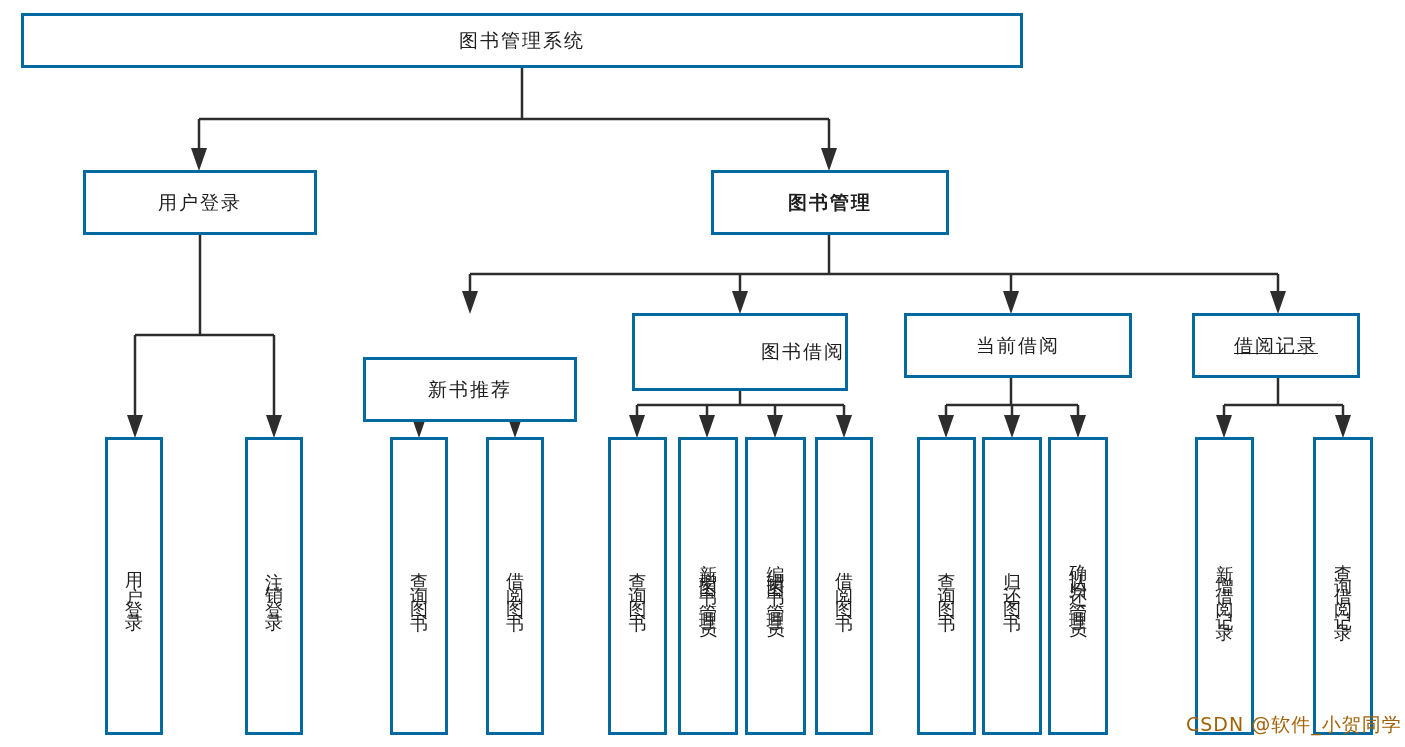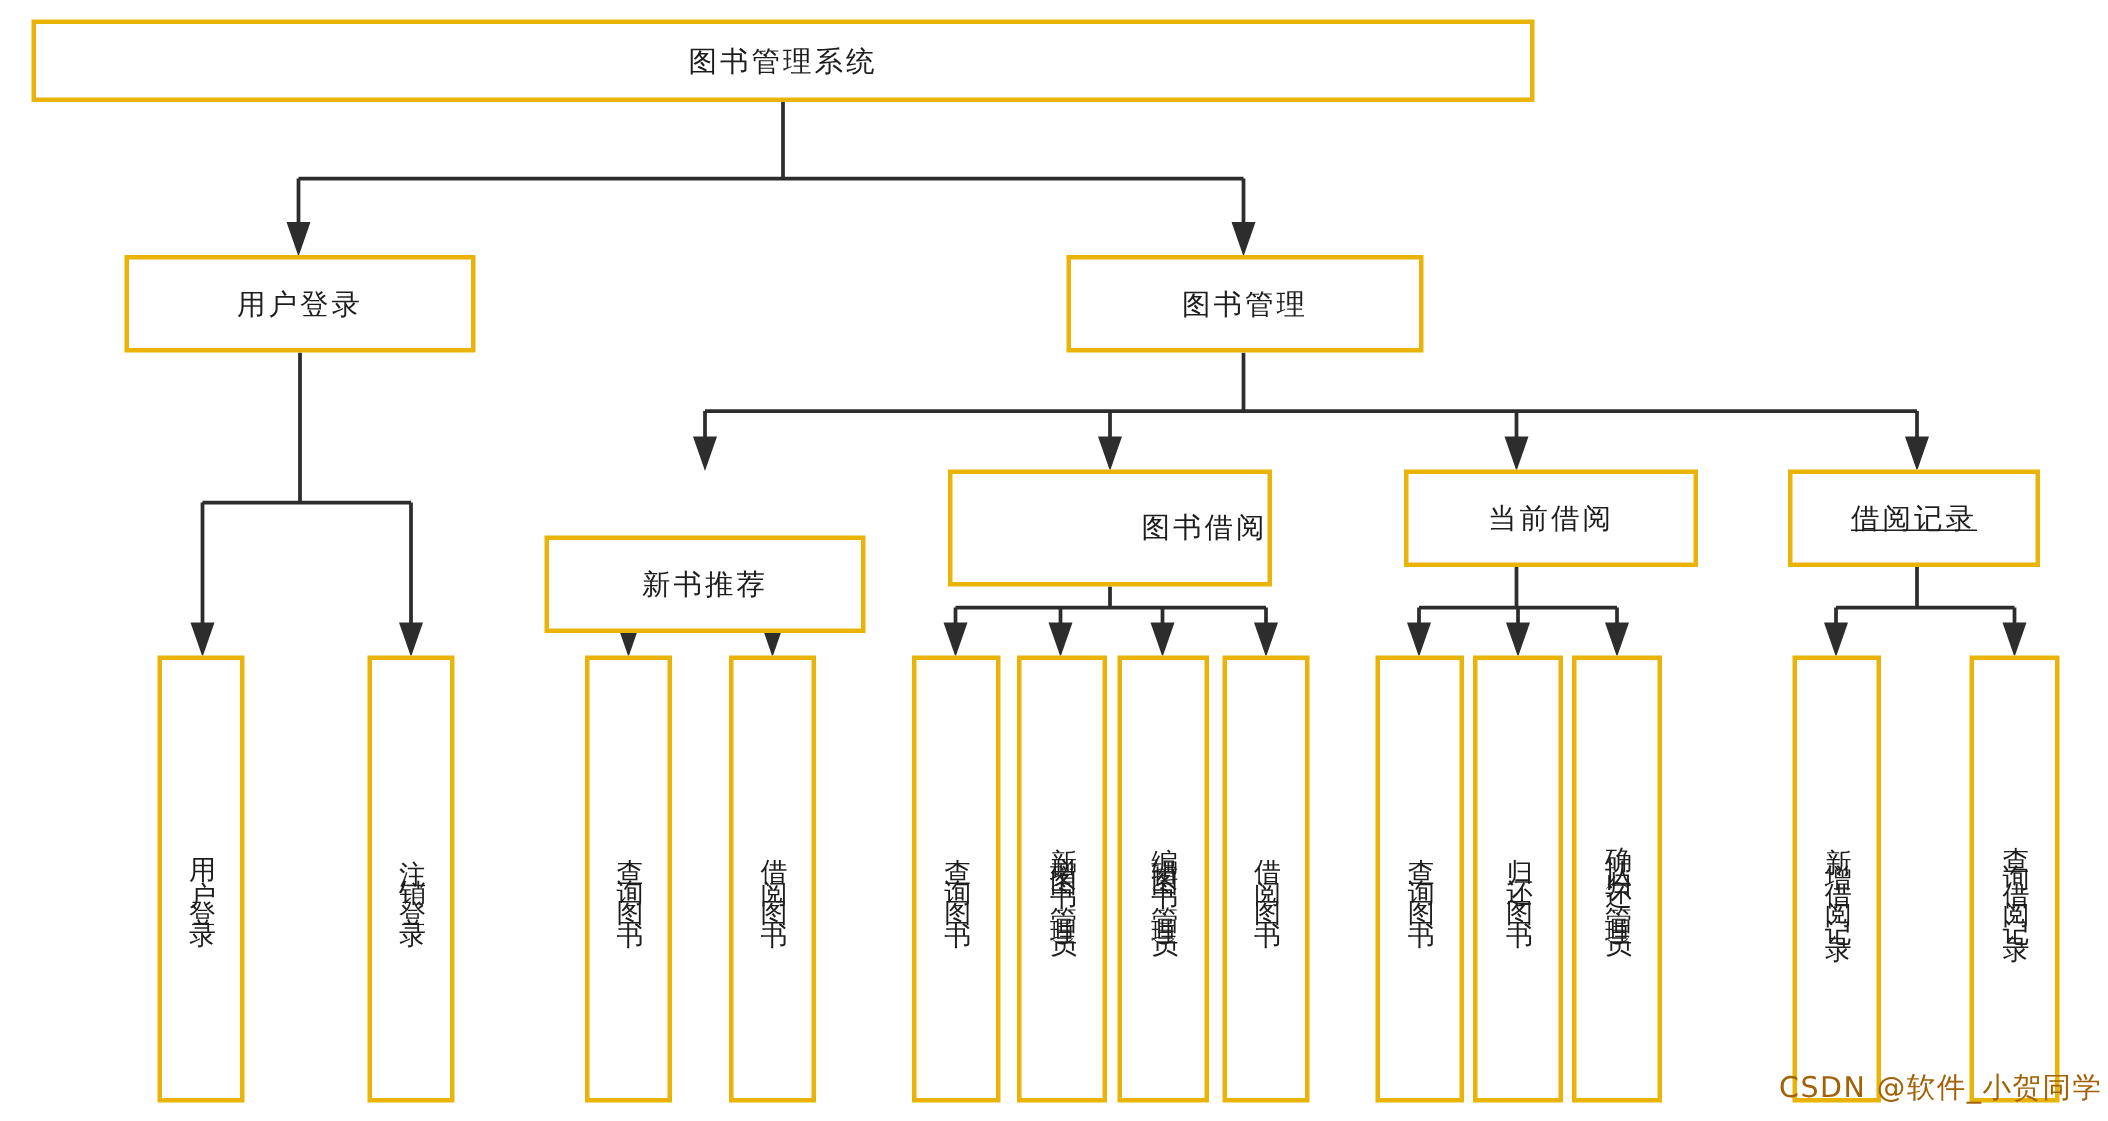--- a/index.html
+++ b/index.html
@@ -17,21 +17,21 @@
   }
   .connectors {
     position: absolute;
     left: 0;
     top: 0;
     z-index: 1;
   }
   .node {
     position: absolute;
     box-sizing: border-box;
-    border: 3px solid #eab308;
+    border: 3px solid #0369a1;
     background: #ffffff;
     display: flex;
     align-items: center;
     justify-content: center;
     color: #1d1d1d;
     z-index: 2;
   }
   .node .label {
     font-size: 19px;
     letter-spacing: 2px;
@@ -113,36 +113,36 @@
       <path d="M1343 405 V419" stroke="#2d2d2d" stroke-width="2.5" fill="none"></path>
       <polygon points="1335,415 1351,415 1343,438" fill="#2d2d2d"></polygon>
     </svg>
   <div class="watermark">CSDN @软件_小贺同学</div>
 <div class="node" style="left: 21px; top: 13px; width: 1002px; height: 55px;">
       <span class="label">图书管理系统</span>
     </div>
     <div class="node" style="left: 83px; top: 170px; width: 234px; height: 65px;">
       <span class="label">用户登录</span>
     </div>
-    <div class="node" style="left: 711px; top: 170px; width: 238px; height: 65px;">
+    <div class="node" style="left: 711px; top: 170px; width: 238px; height: 65px; font-weight: bold;">
       <span class="label">图书管理</span>
     </div>
     <div class="node v" style="left: 105px; top: 437px; width: 58px; height: 298px;">
       <span class="label" style="letter-spacing: 14px;">用户登录</span>
     </div>
     <div class="node v" style="left: 245px; top: 437px; width: 58px; height: 298px;">
       <span class="label" style="letter-spacing: 14px;">注销登录</span>
     </div>
     <div class="node" style="left: 363px; top: 313px; width: 214px; height: 65px; margin-top: 44px;">
       <span class="label">新书推荐</span>
     </div>
     <div class="node" style="left: 632px; top: 313px; width: 216px; height: 78px; justify-content: flex-end;">
       <span class="label">图书借阅</span>
     </div>
-    <div class="node" style="left: 936px; top: 313px; width: 196px; height: 65px;">
+    <div class="node" style="left: 904px; top: 313px; width: 228px; height: 65px;">
       <span class="label">当前借阅</span>
     </div>
     <div class="node" style="left: 1192px; top: 313px; width: 168px; height: 65px; text-decoration: underline;">
       <span class="label">借阅记录</span>
     </div>
     <div class="node v" style="left: 390px; top: 437px; width: 58px; height: 298px;">
       <span class="label" style="letter-spacing: 14px;">查询图书</span>
     </div>
     <div class="node v" style="left: 486px; top: 437px; width: 58px; height: 298px;">
       <span class="label" style="letter-spacing: 14px;">借阅图书</span>

